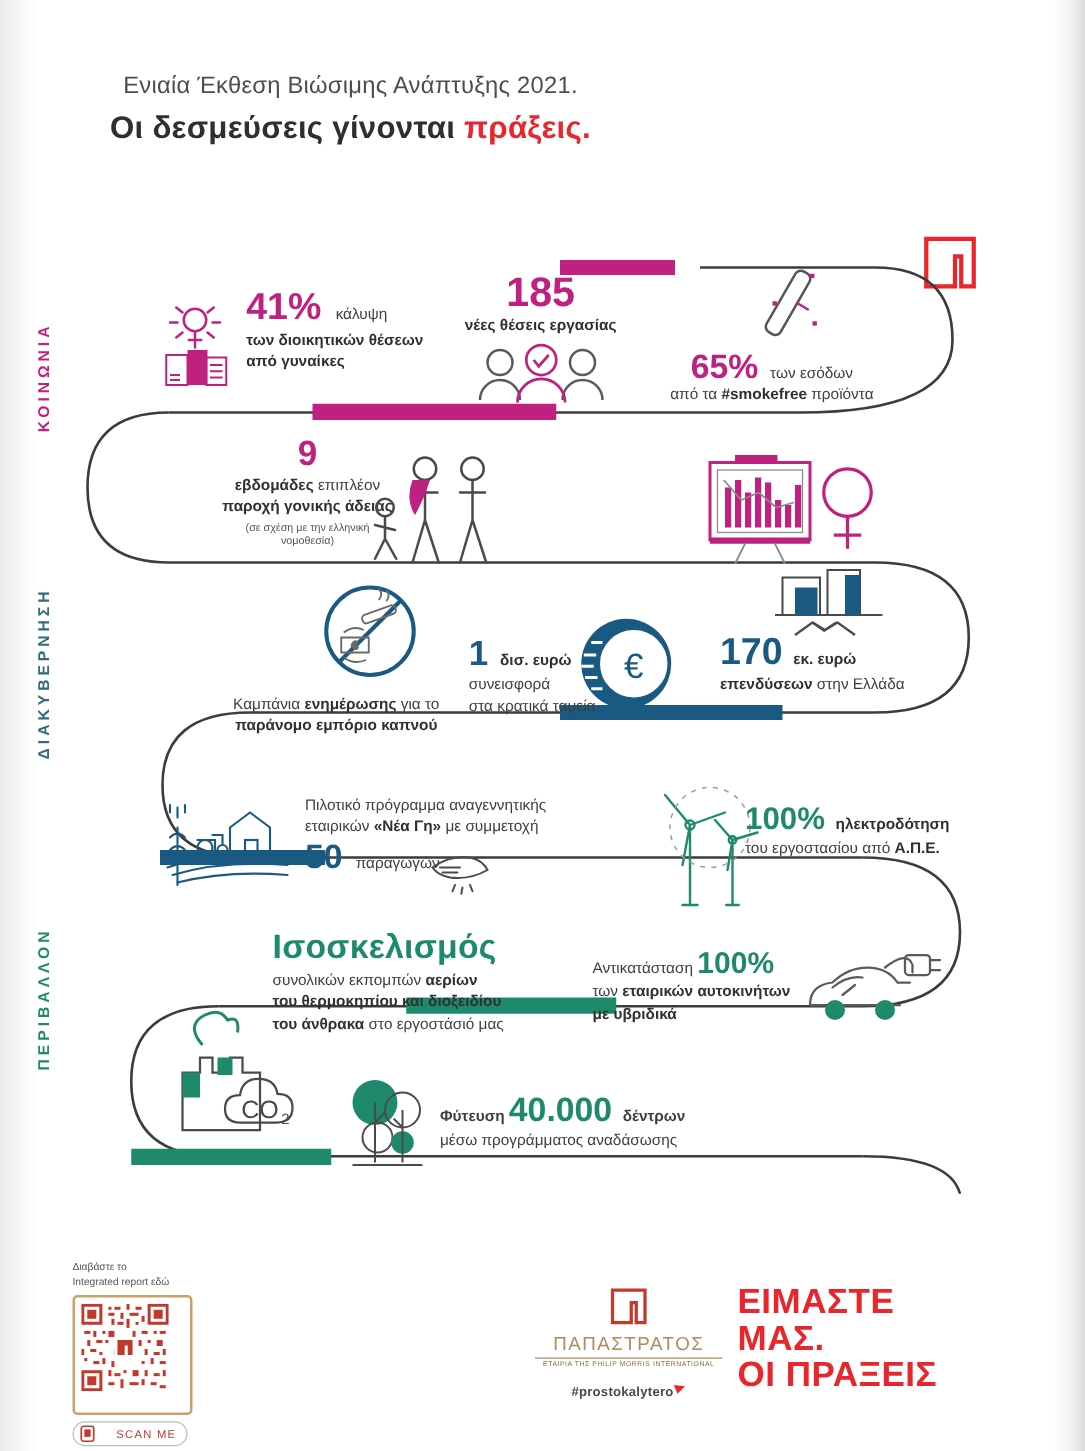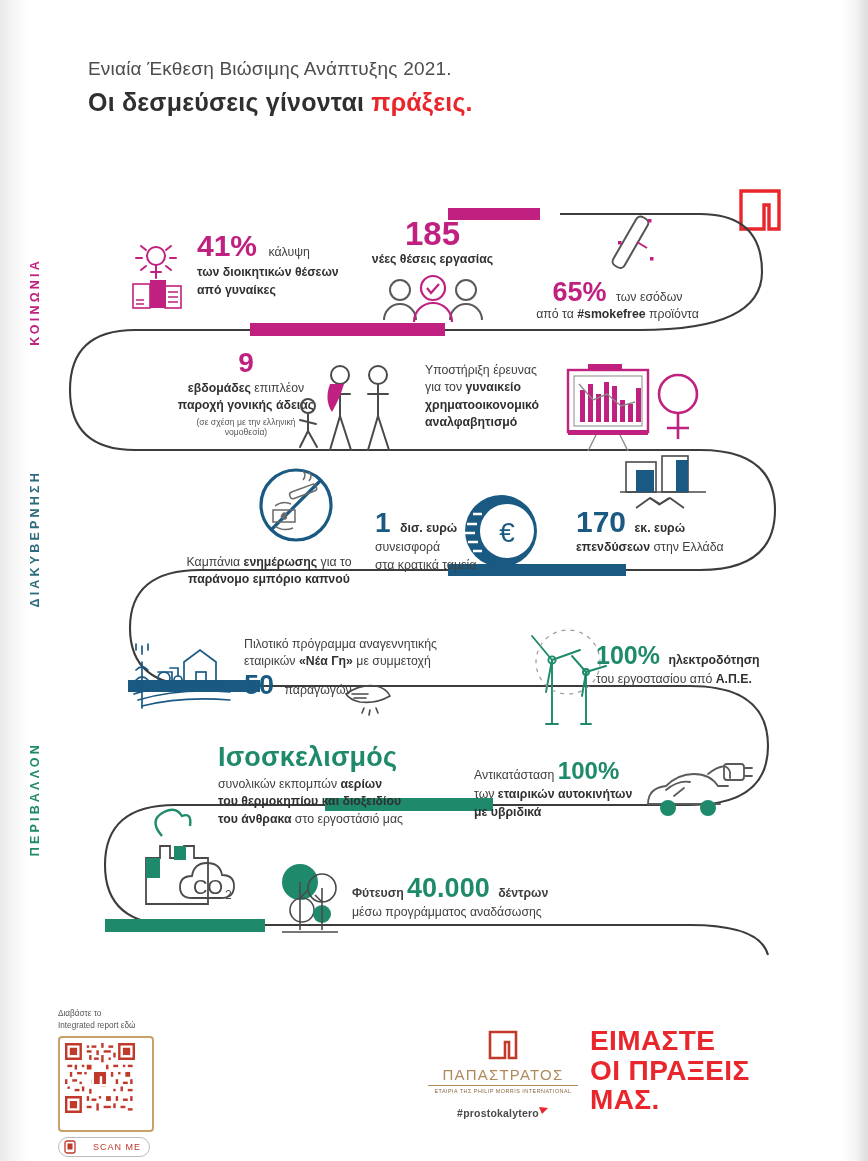--- a/index.html
+++ b/index.html
@@ -16,21 +16,21 @@
     background:
       linear-gradient(to right,#e9e9e9 0px,#f6f6f6 14px,#ffffff 30px),
       #ffffff;
   }
   .edge-right{
     position:absolute;top:0;right:0;width:26px;height:100%;
     background:linear-gradient(to left,#dcdcdc 0px,#f3f3f3 12px,#ffffff 26px);
   }
 
   
-  .header{position:absolute;left:88px;top:58px;}
+  .header{position:absolute;left:88px;top:58px;text-align:center;}
   .h-sub{font-size:19px;color:#4d4d4d;letter-spacing:.2px;font-weight:400;}
   .h-main{font-size:25px;font-weight:bold;color:#2f2f2f;margin-top:8px;letter-spacing:.2px;}
   .h-main .accent{color:#e8262b;}
 
   
   .rail{position:absolute;left:28px;writing-mode:vertical-rl;transform:rotate(180deg);
         font-size:12.5px;font-weight:bold;letter-spacing:3.2px;}
   .rail.soc{top:258px;color:#c0207f;}
   .rail.gov{top:470px;color:#2d6b7d;}
   .rail.env{top:742px;color:#1e8a6b;}
@@ -188,26 +188,20 @@
       <circle cx="26" cy="48" r="7"></circle>
         <path d="M26 55 v18 l-8 16 M26 73 l9 16 M18 62 l16 4"></path>
       <circle cx="58" cy="17" r="9"></circle>
         <path d="M58 26 v32 l-10 34 M58 58 l11 34 M48 36 h20"></path>
       <circle cx="96" cy="17" r="9"></circle>
         <path d="M96 26 v32 l-10 34 M96 58 l11 34 M86 36 h20"></path>
     </g>
     <path d="M48 26 q-6 16 2 28 q8 -14 12 -28 z" fill="#c0207f"></path>
   </svg>
 
-  <div class="blk" style="left:425px;top:362px;width:135px;">
-    <div class="txt">Υποστήριξη έρευνας</div>
-    <div class="txt"><span>για τον </span><b>γυναικείο</b></div>
-    <div class="txt"><b>χρηματοοικονομικό</b></div>
-    <div class="txt"><b>αναλφαβητισμό</b></div>
-  </div>
 
   <svg class="blk" style="left:560px;top:352px;" width="150" height="105" viewBox="0 0 150 105">
     <rect x="28" y="12" width="34" height="6" fill="#c0207f"></rect>
     <rect x="8" y="18" width="80" height="62" fill="none" stroke="#c0207f" stroke-width="2.4"></rect>
     <rect x="14" y="24" width="68" height="50" fill="none" stroke="#8a8a8a" stroke-width="1"></rect>
     <g fill="#c0207f">
       <rect x="20" y="38" width="5" height="32"></rect>
         <rect x="28" y="32" width="5" height="38"></rect>
       <rect x="36" y="42" width="5" height="28"></rect>
         <rect x="44" y="30" width="5" height="40"></rect>
@@ -470,16 +464,16 @@
     <div class="brand-name">ΠΑΠΑΣΤΡΑΤΟΣ</div>
     <div class="brand-rule"></div>
     <div class="brand-sub">ΕΤΑΙΡΙΑ ΤΗΣ PHILIP MORRIS INTERNATIONAL</div>
     <div class="brand-tag"><span>#prostokalytero</span><svg width="10" height="10" viewBox="0 0 10 10" style="vertical-align:top;">
           <path d="M0 0 L9 1 L3 7 Z" fill="#e8262b"></path>
         </svg></div>
   </div>
 
   <div class="claim">
     <div>ΕΙΜΑΣΤΕ</div>
+    <div>ΜΑΣ.</div>
     <div>ΟΙ ΠΡΑΞΕΙΣ</div>
-    <div>ΜΑΣ.</div>
   </div>
 </div>
 
 </body></html>

